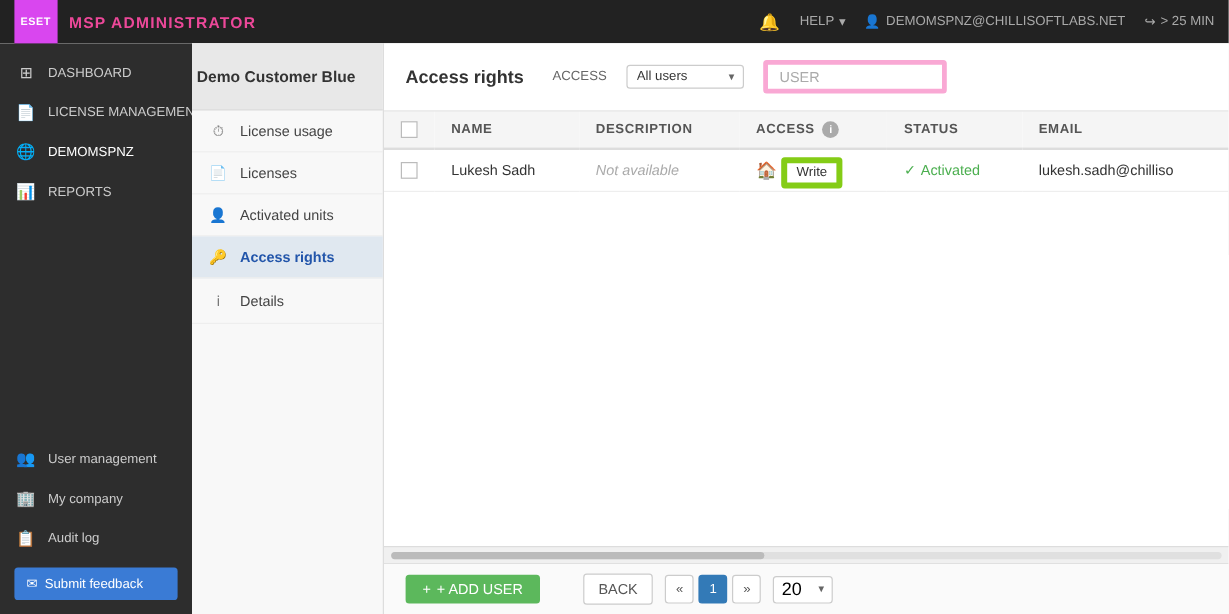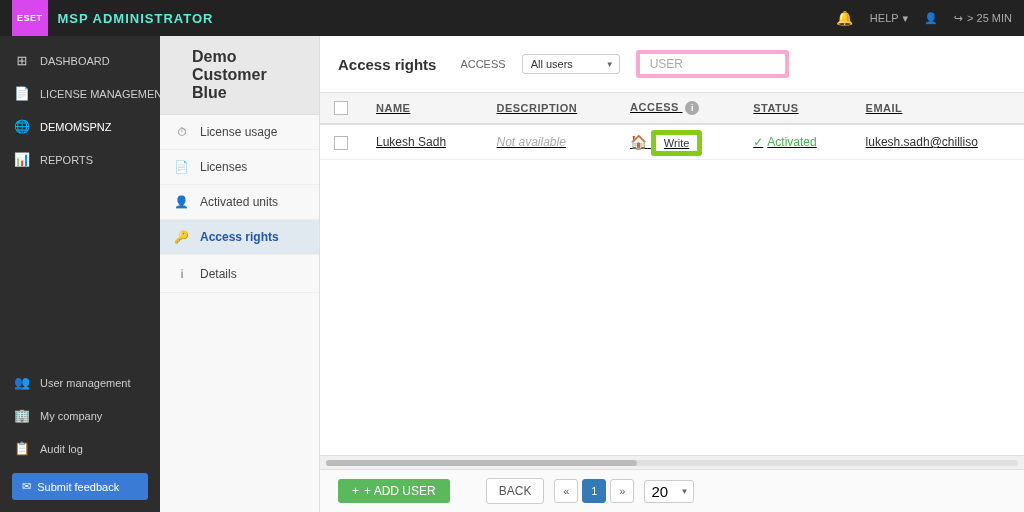--- a/index.html
+++ b/index.html
@@ -18,21 +18,21 @@
       background: #d946ef;
       color: #fff;
       font-size: 9px;
       font-weight: bold;
       padding: 18px 5px;
       border-radius: 2px;
       margin-right: 10px;
       letter-spacing: 0.5px;
     }
     .top-nav-title {
-      color: #5eead4;
+      color: #ec4899;
       font-size: 13px;
       font-weight: bold;
       letter-spacing: 1px;
       flex: 1;
     }
     .top-nav-actions {
       display: flex;
       align-items: center;
       gap: 16px;
     }
@@ -92,22 +92,22 @@
 
     
     .sub-sidebar {
       background: #f8f8f8;
       width: 160px;
       flex-shrink: 0;
       border-right: 1px solid #ddd;
     }
     .sub-sidebar-header {
       background: #e8e8e8;
-      padding: 12px 32px;
-      font-size: 16px;
+      padding: 12px 4px;
+      font-size: 13px;
       font-weight: bold;
       color: #333;
       min-height: 56px;
       display: flex;
       align-items: center;
       border-bottom: 1px solid #ddd;
     }
     .sub-sidebar-item {
       display: flex;
       align-items: center;
@@ -188,21 +188,20 @@
     
     .table-area {
       flex: 1;
       overflow-y: auto;
       overflow-x: hidden;
     }
     table {
       width: 100%;
       border-collapse: collapse;
       font-size: 12px;
-      text-decoration: underline;
     }
     thead tr {
       background: #f5f5f5;
       border-bottom: 2px solid #ddd;
     }
     thead th {
       padding: 8px 14px;
       text-align: left;
       color: #555;
       font-size: 11px;
@@ -350,20 +349,21 @@
   <div class="top-nav-actions">
     <span class="top-nav-action">
       <span class="top-nav-icon">🔔</span>
     </span>
     <span class="top-nav-action">
       <span>HELP</span>
       <span>▾</span>
     </span>
     <span class="top-nav-action">
       <span>👤</span>
+      <span>DEMOMSPNZ@CHILLISOFTLABS.NET</span>
     </span>
     <span class="top-nav-action">
       <span>↪</span>
       <span>&gt; 25 MIN</span>
     </span>
   </div>
 </div>
 
 <div class="main-layout">
 

